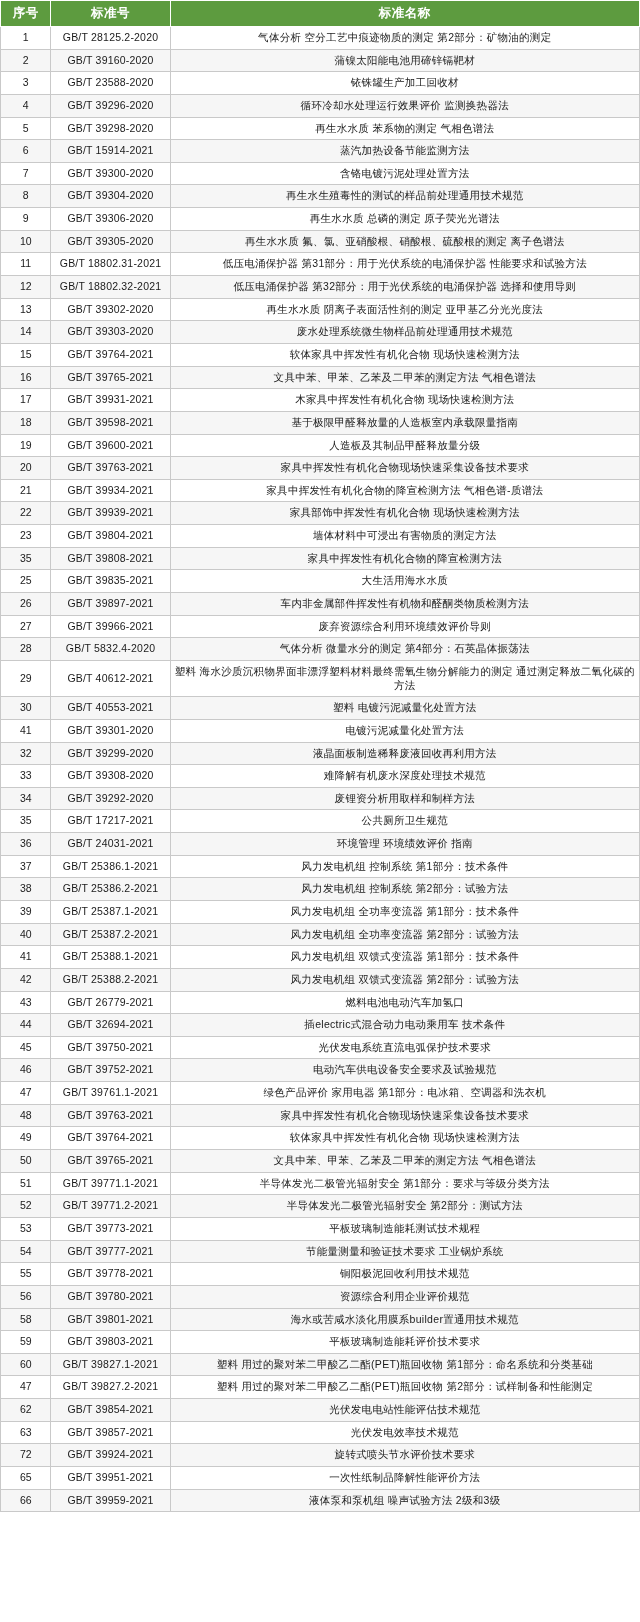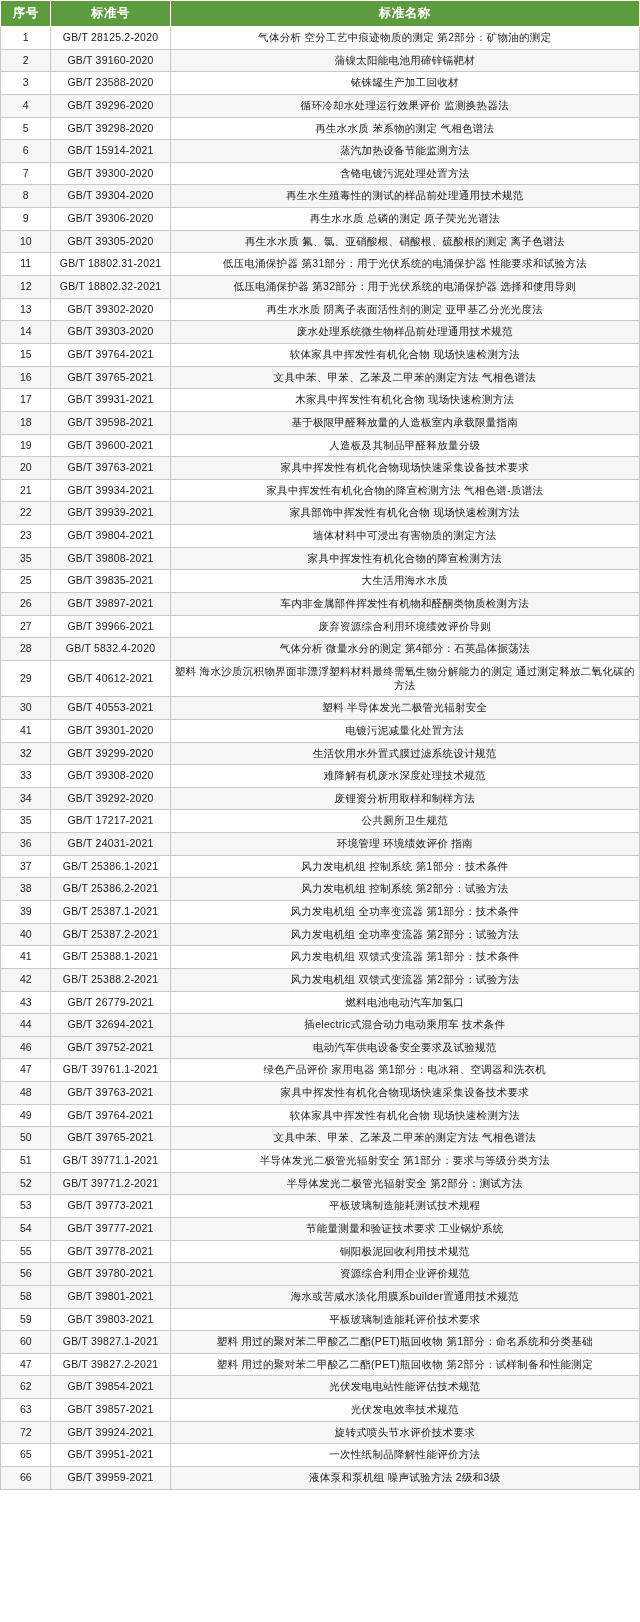--- a/index.html
+++ b/index.html
@@ -211,31 +211,31 @@
         <td class="cell-name">气体分析  微量水分的测定  第4部分：石英晶体振荡法</td>
       </tr>
       <tr>
         <td class="cell-no">29</td>
         <td class="cell-code">GB/T 40612-2021</td>
         <td class="cell-name">塑料  海水沙质沉积物界面非漂浮塑料材料最终需氧生物分解能力的测定  通过测定释放二氧化碳的方法</td>
       </tr>
       <tr class="alt">
         <td class="cell-no">30</td>
         <td class="cell-code">GB/T 40553-2021</td>
-        <td class="cell-name">塑料  半导体发光二极管光辐射安全</td>
+        <td class="cell-name">塑料  电镀污泥减量化处置方法</td>
       </tr>
       <tr>
         <td class="cell-no">41</td>
         <td class="cell-code">GB/T 39301-2020</td>
         <td class="cell-name">电镀污泥减量化处置方法</td>
       </tr>
       <tr class="alt">
         <td class="cell-no">32</td>
         <td class="cell-code">GB/T 39299-2020</td>
-        <td class="cell-name">生活饮用水外置式膜过滤系统设计规范</td>
+        <td class="cell-name">液晶面板制造稀释废液回收再利用方法</td>
       </tr>
       <tr>
         <td class="cell-no">33</td>
         <td class="cell-code">GB/T 39308-2020</td>
         <td class="cell-name">难降解有机废水深度处理技术规范</td>
       </tr>
       <tr class="alt">
         <td class="cell-no">34</td>
         <td class="cell-code">GB/T 39292-2020</td>
         <td class="cell-name">废锂资分析用取样和制样方法</td>
@@ -282,20 +282,25 @@
       </tr>
       <tr>
         <td class="cell-no">43</td>
         <td class="cell-code">GB/T 26779-2021</td>
         <td class="cell-name">燃料电池电动汽车加氢口</td>
       </tr>
       <tr class="alt">
         <td class="cell-no">44</td>
         <td class="cell-code">GB/T 32694-2021</td>
         <td class="cell-name">插electric式混合动力电动乘用车  技术条件</td>
+      </tr>
+      <tr>
+        <td class="cell-no">45</td>
+        <td class="cell-code">GB/T 39750-2021</td>
+        <td class="cell-name">光伏发电系统直流电弧保护技术要求</td>
       </tr>
       <tr class="alt">
         <td class="cell-no">46</td>
         <td class="cell-code">GB/T 39752-2021</td>
         <td class="cell-name">电动汽车供电设备安全要求及试验规范</td>
       </tr>
       <tr>
         <td class="cell-no">47</td>
         <td class="cell-code">GB/T 39761.1-2021</td>
         <td class="cell-name">绿色产品评价  家用电器  第1部分：电冰箱、空调器和洗衣机</td>

